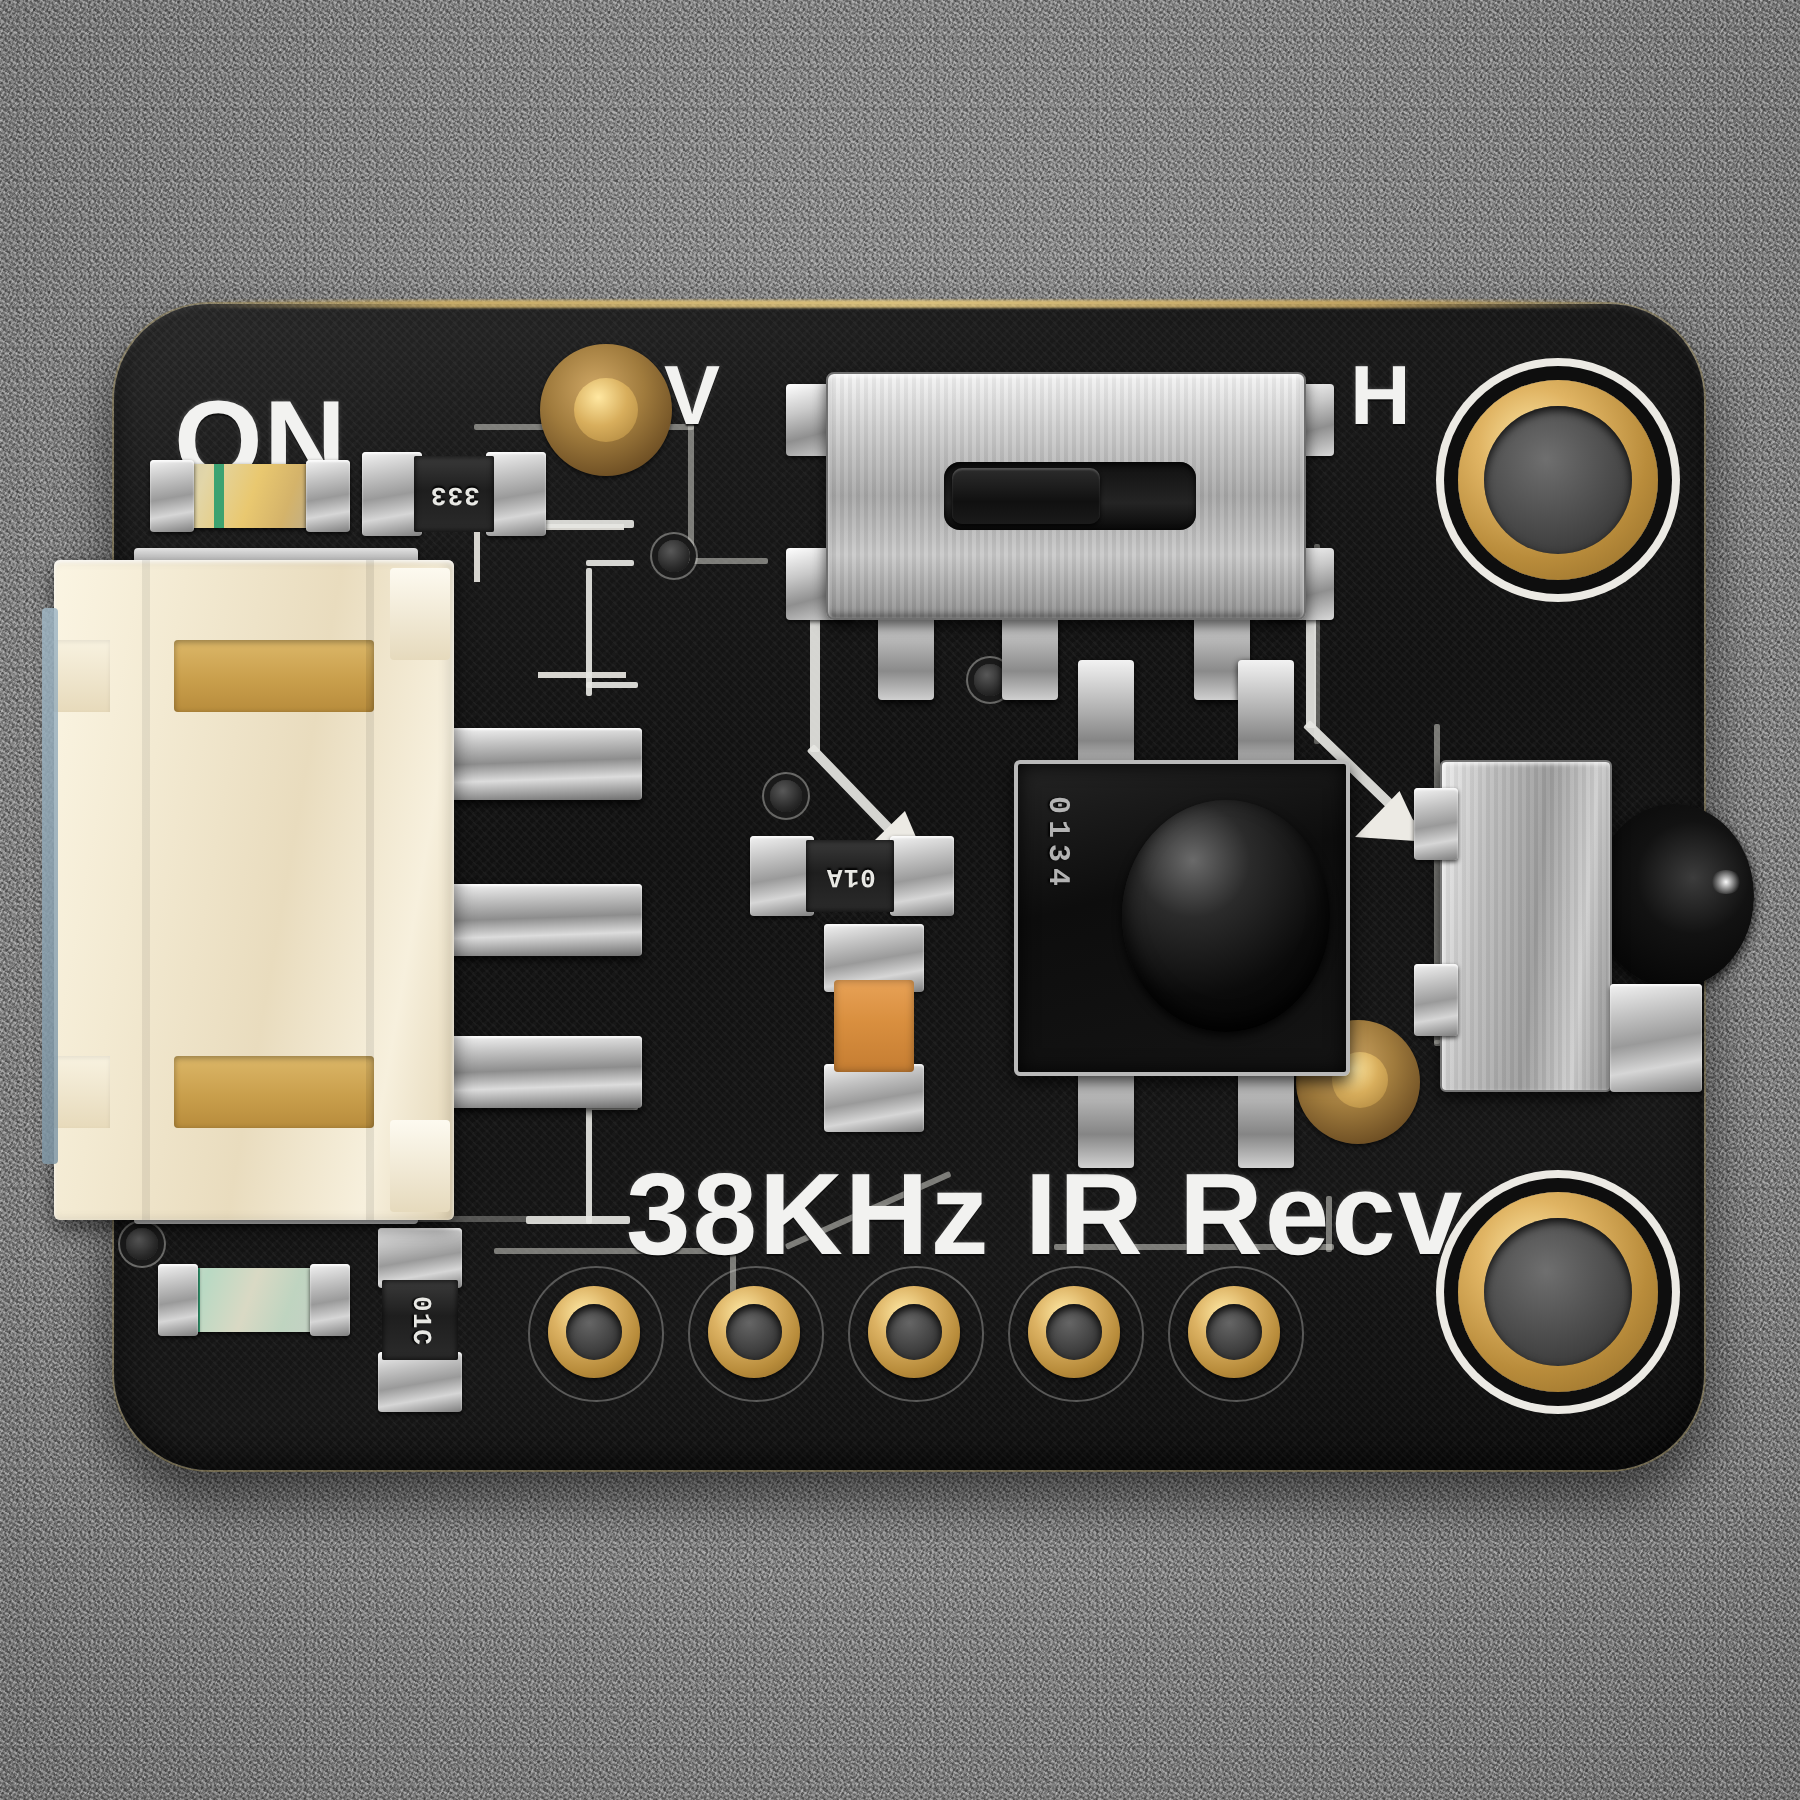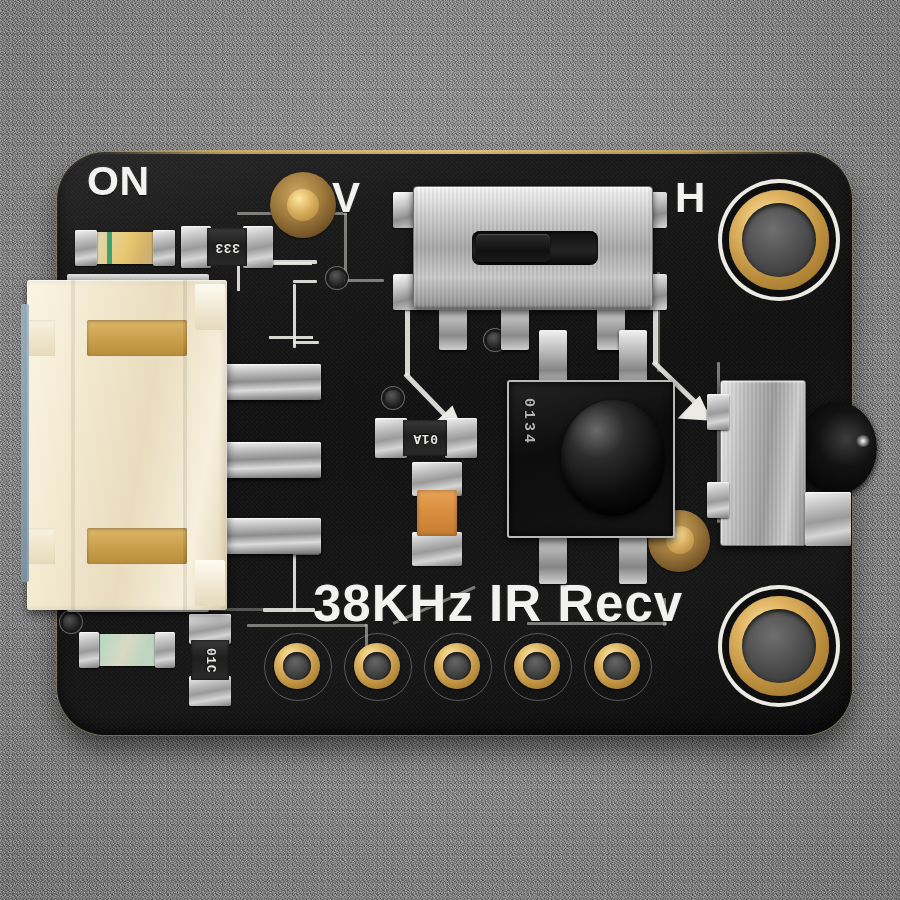--- a/index.html
+++ b/index.html
@@ -58,25 +58,25 @@
     background-size:4px 4px,5px 5px;
   }
 
   
   .silk{
     position:absolute;color:#f2f2f0;font-weight:bold;
     letter-spacing:.5px;
     text-shadow:0 1px 1px rgba(0,0,0,.85),0 0 2px rgba(255,255,255,.25);
     user-select:none;white-space:nowrap;
   }
-  .silk-on{left:30px;top:6px;font-size:41px;}
+  .silk-on{left:30px;top:36px;font-size:57px;}
   .silk-sig{left:35px;top:513px;font-size:45px;}
   .silk-v{left:275px;top:22px;font-size:42px;}
   .silk-h{left:618px;top:22px;font-size:42px;}
-  .silk-title{left:256px;top:422px;font-size:51px;letter-spacing:1px;}
+  .silk-title{left:256px;top:422px;font-size:58px;letter-spacing:1px;}
 
   
   .silkline{position:absolute;background:#e6e6e2;opacity:.92;border-radius:1px;}
   .trace{position:absolute;background:#cfcfc9;opacity:.55;border-radius:1px;}
 
   
   .arrow{position:absolute;width:0;height:0;}
 
   
   .mount{

